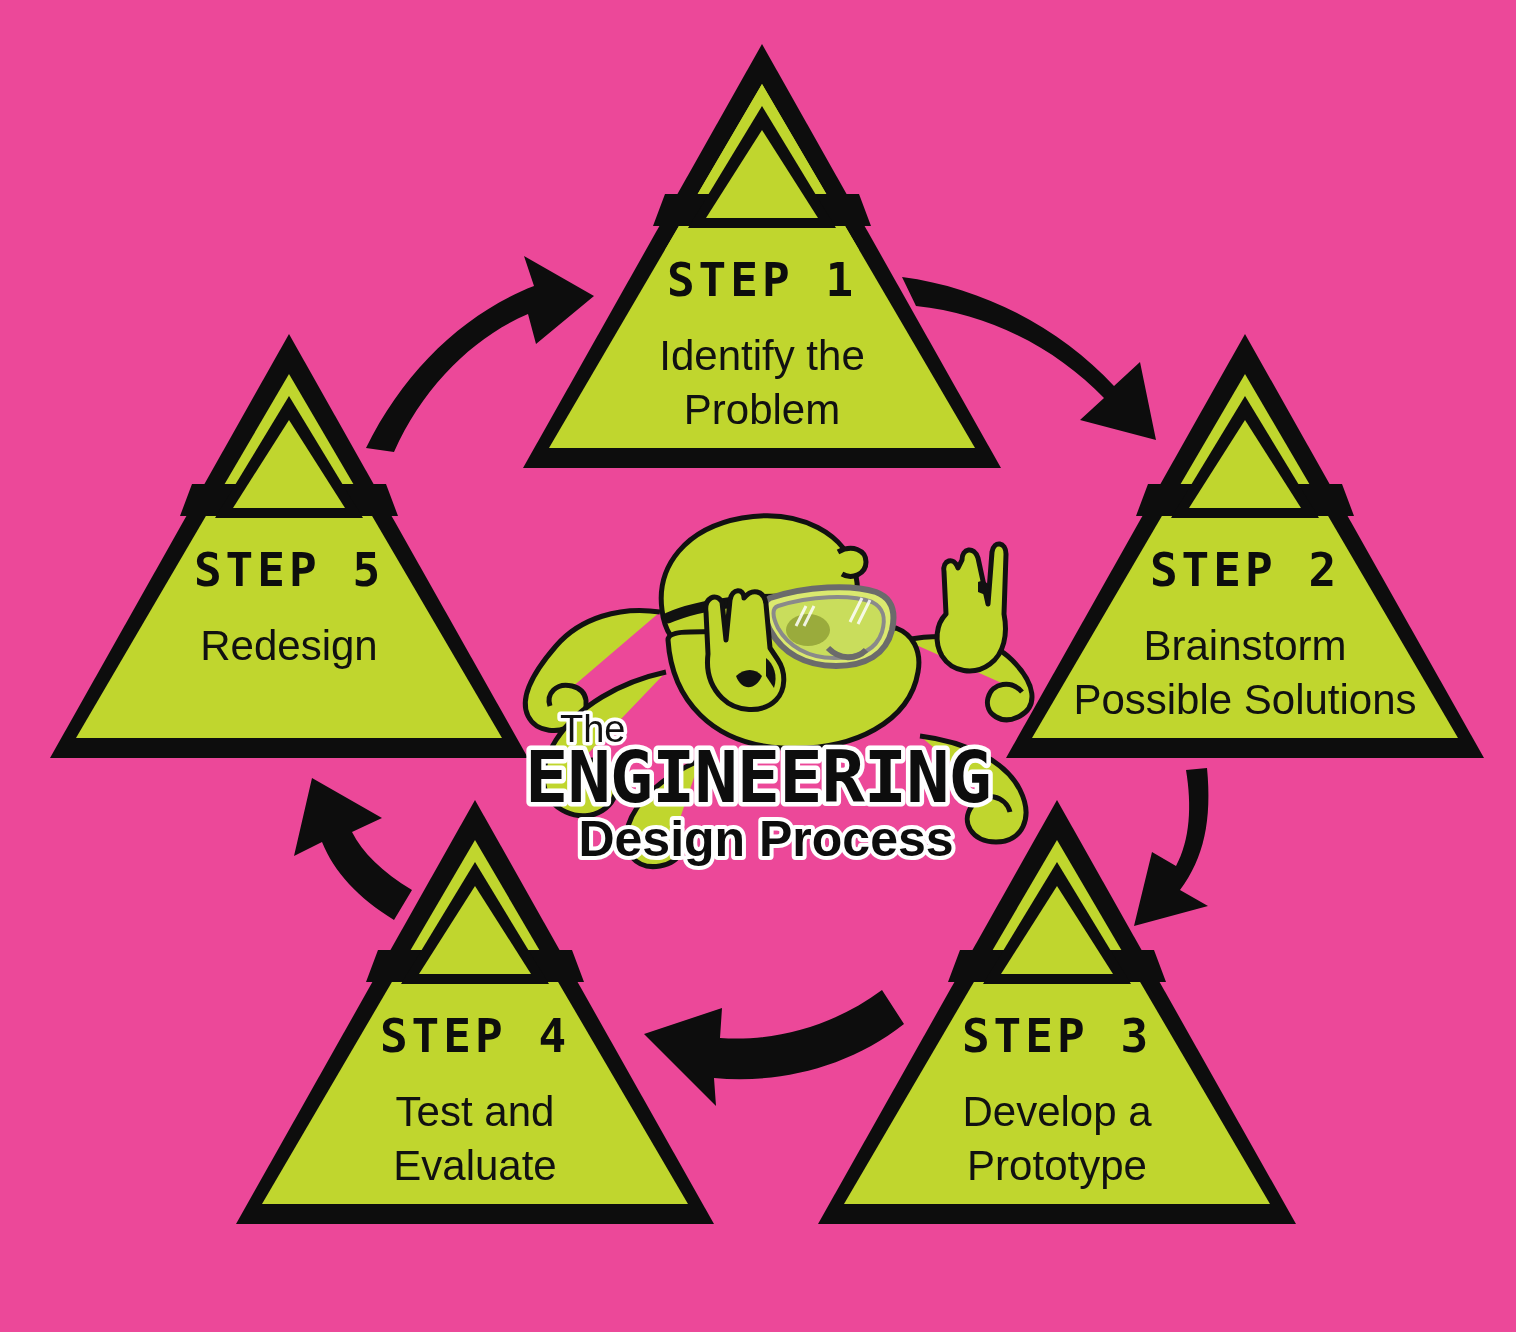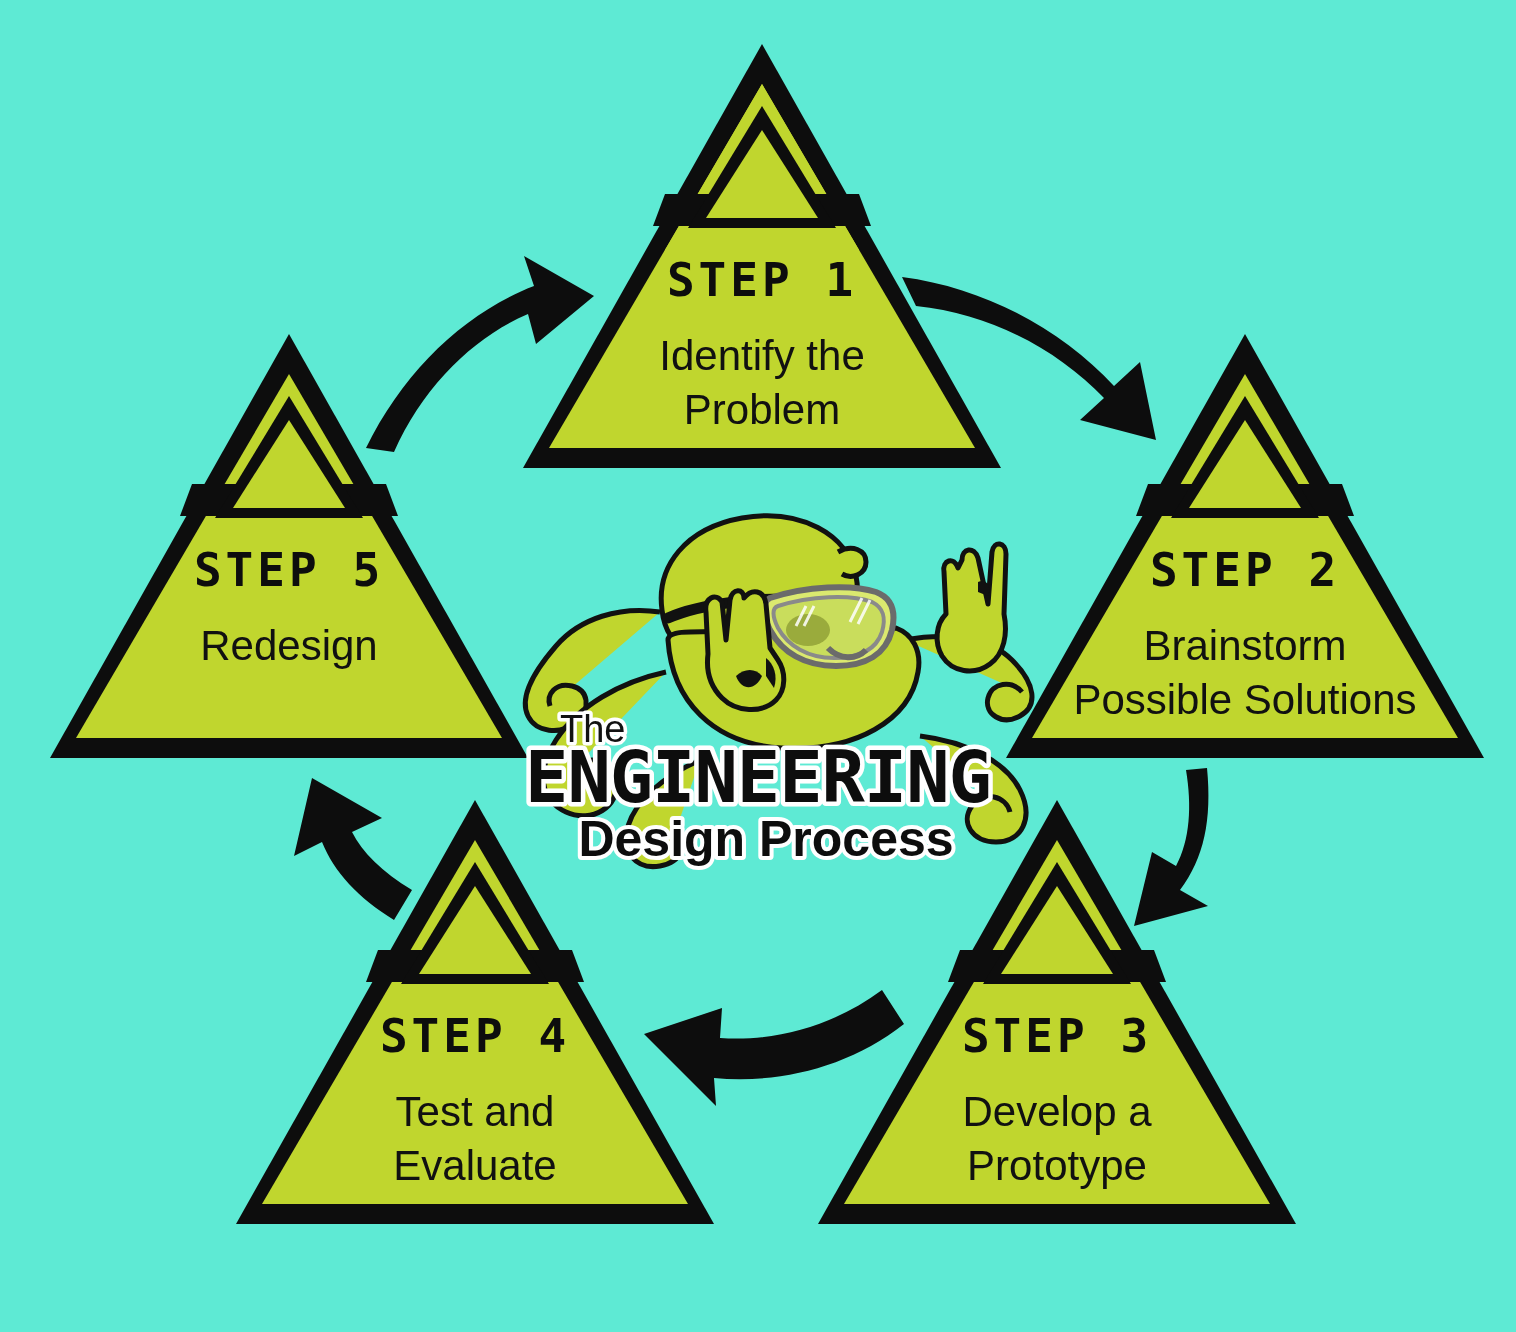--- a/index.html
+++ b/index.html
@@ -1,18 +1,18 @@
 <!DOCTYPE html>
 <html><head>
 <meta charset="utf-8">
 <style>
   html,body{margin:0;padding:0;background:#ffffff;}
   body{width:1516px;height:1332px;overflow:hidden;
        font-family:"Liberation Sans", sans-serif;}
-  #stage{position:relative;width:1516px;height:1332px;background:#5eead4;}
+  #stage{position:relative;width:1516px;height:1332px;background:#ec4899;}
   #stage svg{position:absolute;left:0;top:0;}
   .tri-num{font-family:"DejaVu Sans Mono", monospace;font-weight:700;
            font-size:46px;letter-spacing:4px;fill:#0d0d0d;}
   .tri-label{font-family:"Liberation Sans", sans-serif;font-weight:400;
              font-size:42px;fill:#111111;}
   .logo-the{font-family:"Liberation Sans", sans-serif;font-weight:400;
             font-size:38px;fill:#111;paint-order:stroke fill;
             stroke:#ffffff;stroke-width:7px;stroke-linejoin:round;}
   .logo-eng{font-family:"DejaVu Sans Mono", monospace;font-weight:700;
             font-size:72px;letter-spacing:-1px;fill:#0d0d0d;

